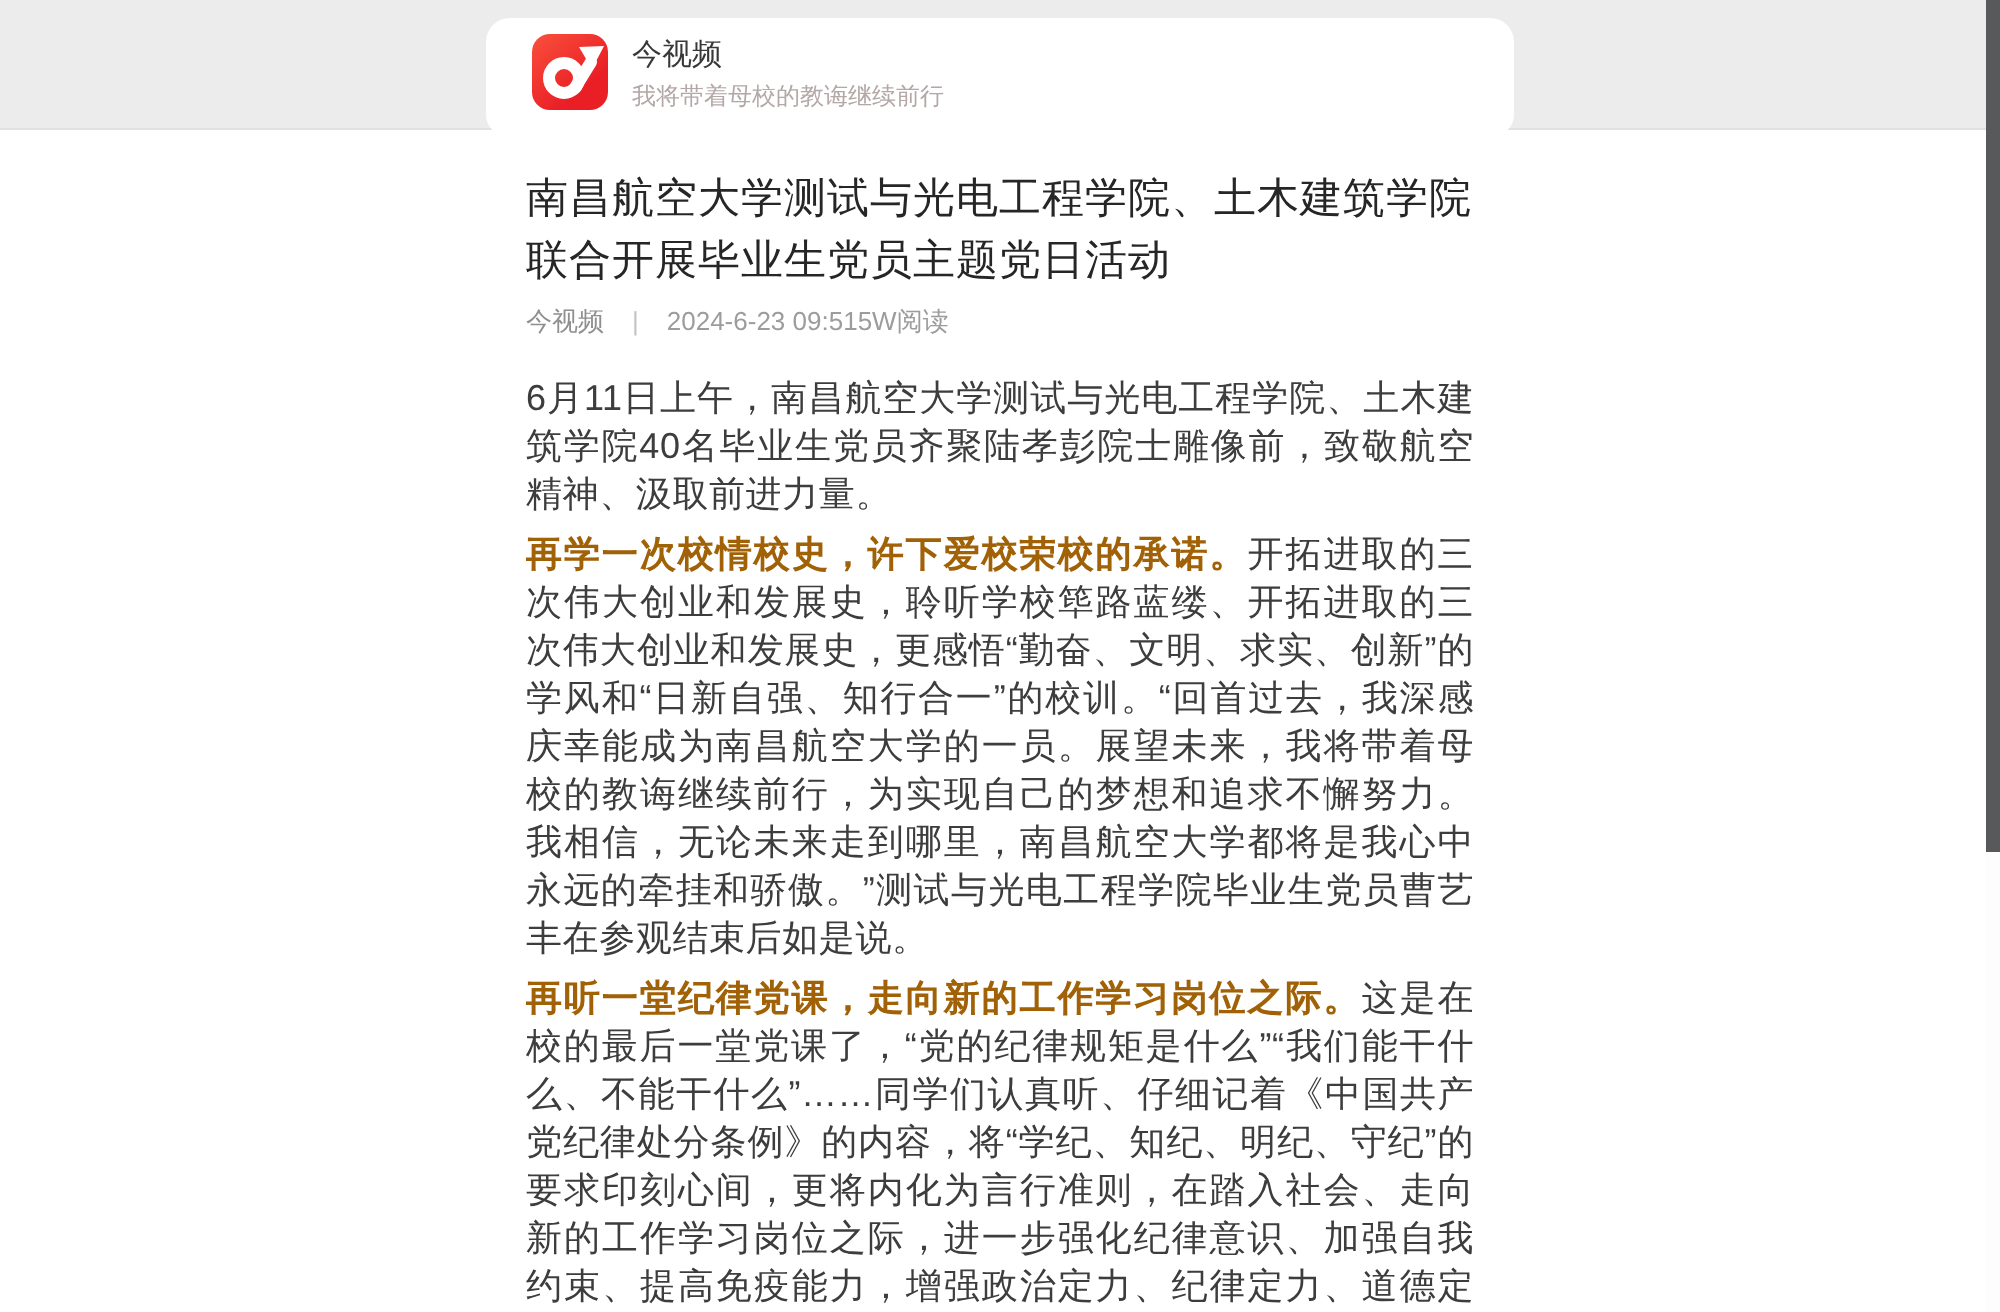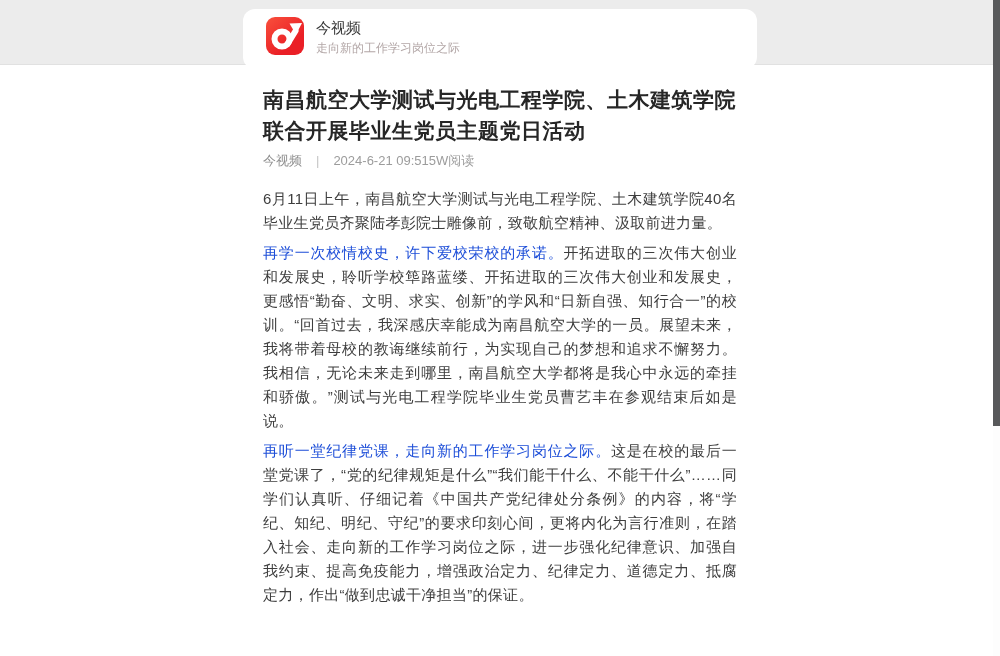--- a/index.html
+++ b/index.html
@@ -29,38 +29,38 @@
   }
   .app-text{display:flex;flex-direction:column;margin-top:9px;}
   .app-name{font-size:15px;color:#383838;line-height:20px;}
   .app-subtitle{font-size:12px;color:#b3a7a7;line-height:17px;margin-top:2px;}
   
   .content{
     position:absolute;left:263px;top:64px;width:474px;
   }
   .article-title{
     margin:20px 0 0 0;
-    font-size:21px;font-weight:700;color:#262626;line-height:31px;
+    font-size:21px;font-weight:400;color:#262626;line-height:31px;
     letter-spacing:0.5px;
   }
   .meta-row{
     margin-top:7px;display:flex;align-items:center;
     font-size:13px;color:#9c9c9c;line-height:15px;
   }
   .meta-row .meta-source{color:#8f8f8f;}
   .meta-row .meta-sep{margin:0 14px;color:#c4c4c4;}
   .meta-row .meta-date{}
   .meta-row .meta-reads{}
   .article-body{margin-top:19px;}
   .article-body p{
     margin:0 0 6px 0;
-    font-size:15px;color:#3d3d3d;line-height:24px;
+    font-size:18px;color:#3d3d3d;line-height:24px;
     text-align:justify;letter-spacing:0.3px;
   }
-  .article-body p .lead{font-weight:400;color:#1d4ed8;}
+  .article-body p .lead{font-weight:700;color:#a16207;}
   
   .scrollbar{
     position:absolute;right:0;top:0;width:7px;height:656px;background:#fdfdfd;z-index:5;
   }
   .scrollbar-thumb{
     position:absolute;right:0;top:0;width:7px;height:426px;background:#58595b;
   }
 </style>
 </head>
 <body>
@@ -70,31 +70,31 @@
 <div class="app-card">
   <div class="app-logo">
     <svg width="38" height="38" viewBox="0 0 38 38" aria-hidden="true">
       <circle cx="16" cy="22" r="7.5" fill="none" stroke="#ffffff" stroke-width="6"></circle>
       <line x1="21.5" y1="27" x2="29.5" y2="14" stroke="#ffffff" stroke-width="6" stroke-linecap="round"></line>
       <polygon points="23.5,6.5 36,6 30,17.5" fill="#ffffff"></polygon>
     </svg>
   </div>
   <div class="app-text">
     <span class="app-name">今视频</span>
-    <span class="app-subtitle">走向新的工作学习岗位之际</span>
+    <span class="app-subtitle">我将带着母校的教诲继续前行</span>
   </div>
 </div>
 
 <div class="content">
   <h1 class="article-title">南昌航空大学测试与光电工程学院、土木建筑学院联合开展毕业生党员主题党日活动</h1>
 
   <div class="meta-row">
     <span class="meta-source">今视频</span>
     <span class="meta-sep">|</span>
-    <span class="meta-date">2024-6-21 09:51</span>
+    <span class="meta-date">2024-6-23 09:51</span>
     <span class="meta-reads">5W阅读</span>
   </div>
 
   <div class="article-body">
     <p><span class="lead"></span><span>6月11日上午，南昌航空大学测试与光电工程学院、土木建筑学院40名毕业生党员齐聚陆孝彭院士雕像前，致敬航空精神、汲取前进力量。</span></p>
     <p><span class="lead">再学一次校情校史，许下爱校荣校的承诺。</span><span>开拓进取的三次伟大创业和发展史，聆听学校筚路蓝缕、开拓进取的三次伟大创业和发展史，更感悟“勤奋、文明、求实、创新”的学风和“日新自强、知行合一”的校训。“回首过去，我深感庆幸能成为南昌航空大学的一员。展望未来，我将带着母校的教诲继续前行，为实现自己的梦想和追求不懈努力。我相信，无论未来走到哪里，南昌航空大学都将是我心中永远的牵挂和骄傲。”测试与光电工程学院毕业生党员曹艺丰在参观结束后如是说。</span></p>
     <p><span class="lead">再听一堂纪律党课，走向新的工作学习岗位之际。</span><span>这是在校的最后一堂党课了，“党的纪律规矩是什么”“我们能干什么、不能干什么”……同学们认真听、仔细记着《中国共产党纪律处分条例》的内容，将“学纪、知纪、明纪、守纪”的要求印刻心间，更将内化为言行准则，在踏入社会、走向新的工作学习岗位之际，进一步强化纪律意识、加强自我约束、提高免疫能力，增强政治定力、纪律定力、道德定力、抵腐定力，作出“做到忠诚干净担当”的保证。</span></p>
 
   </div>
 </div>

